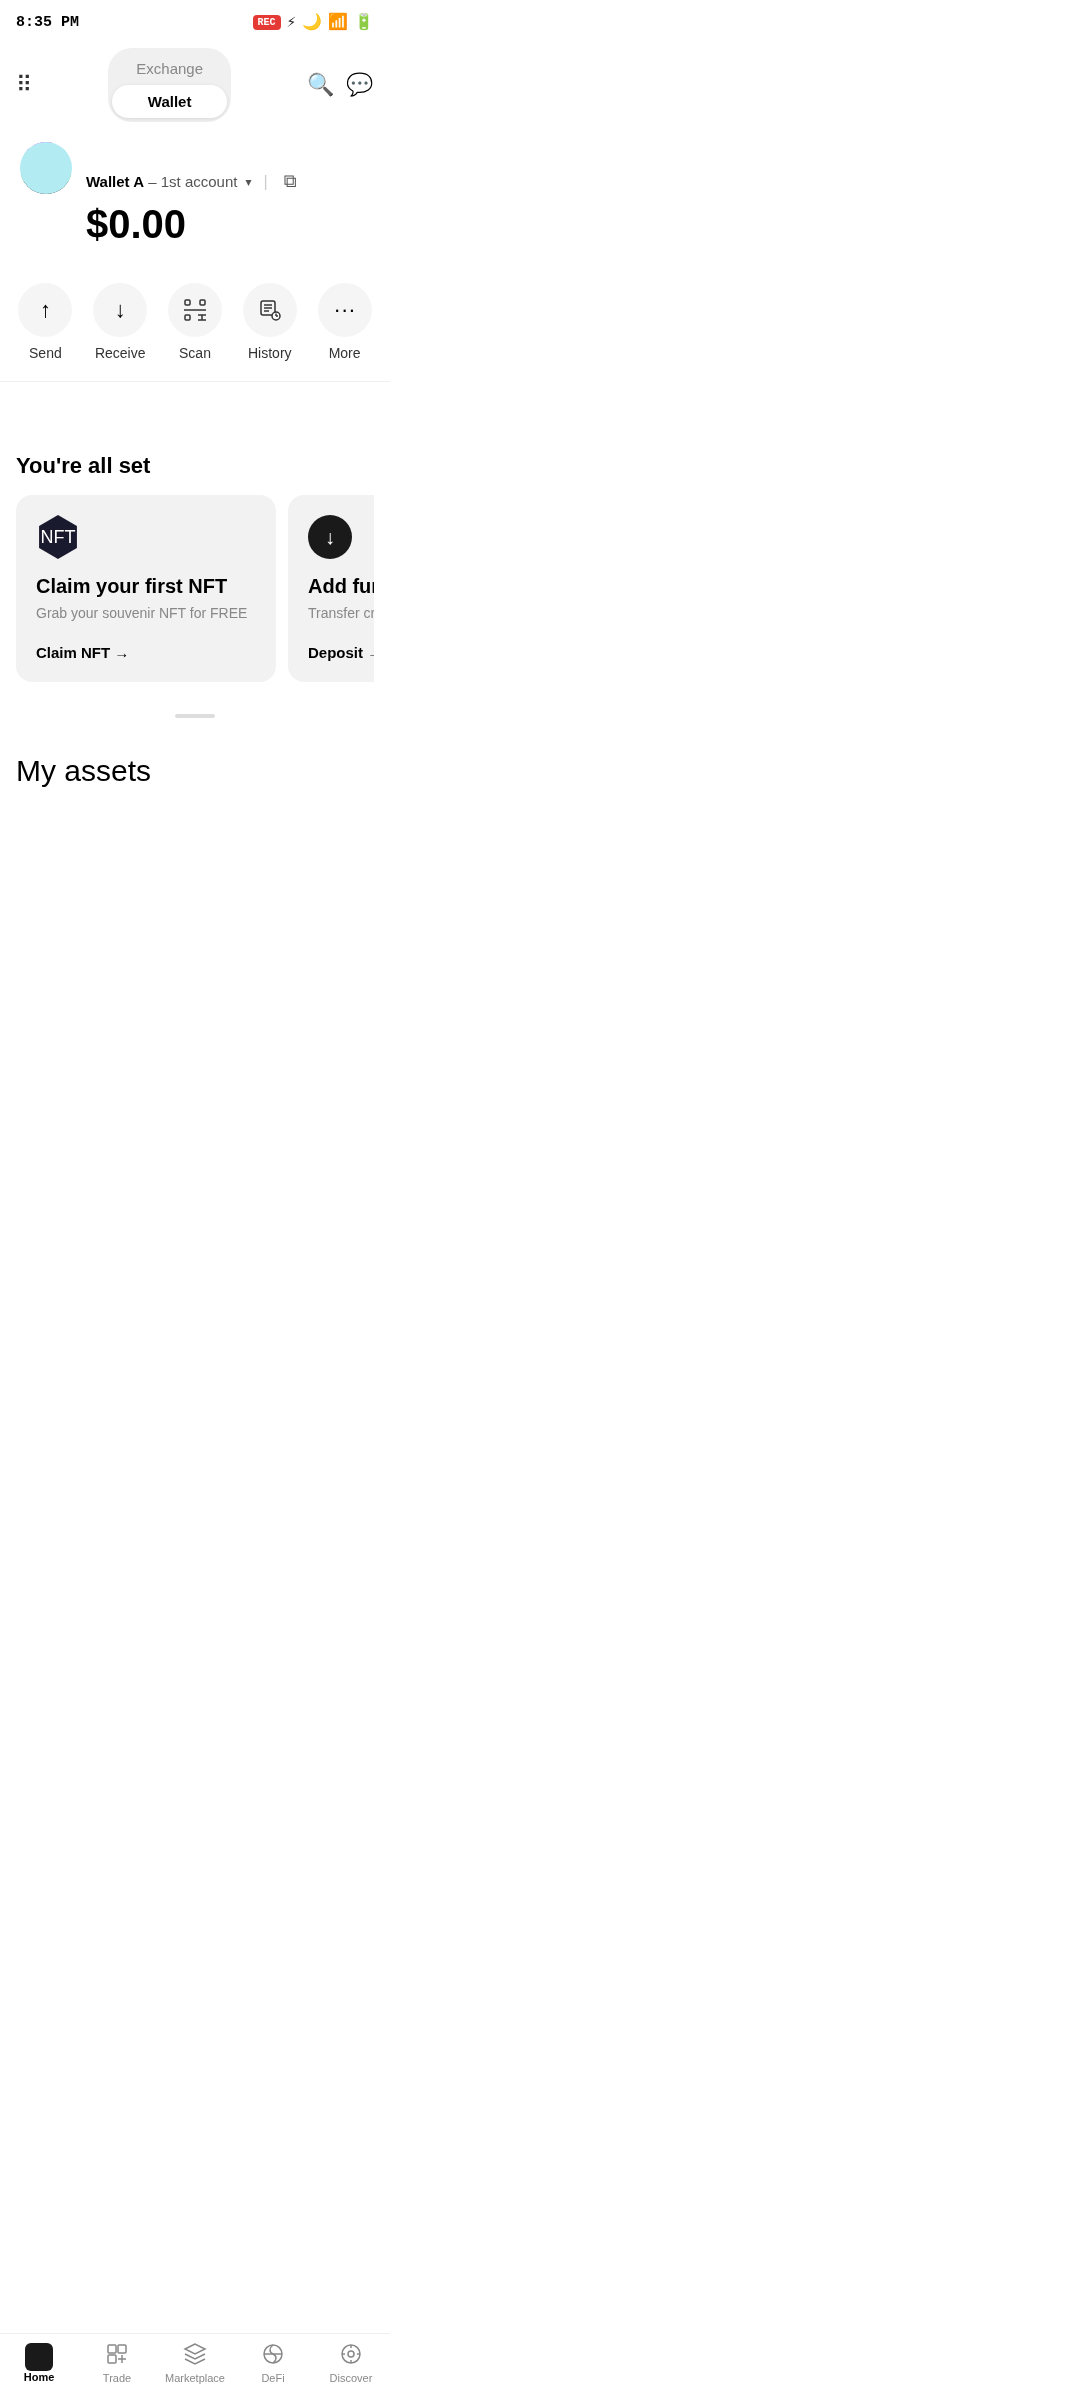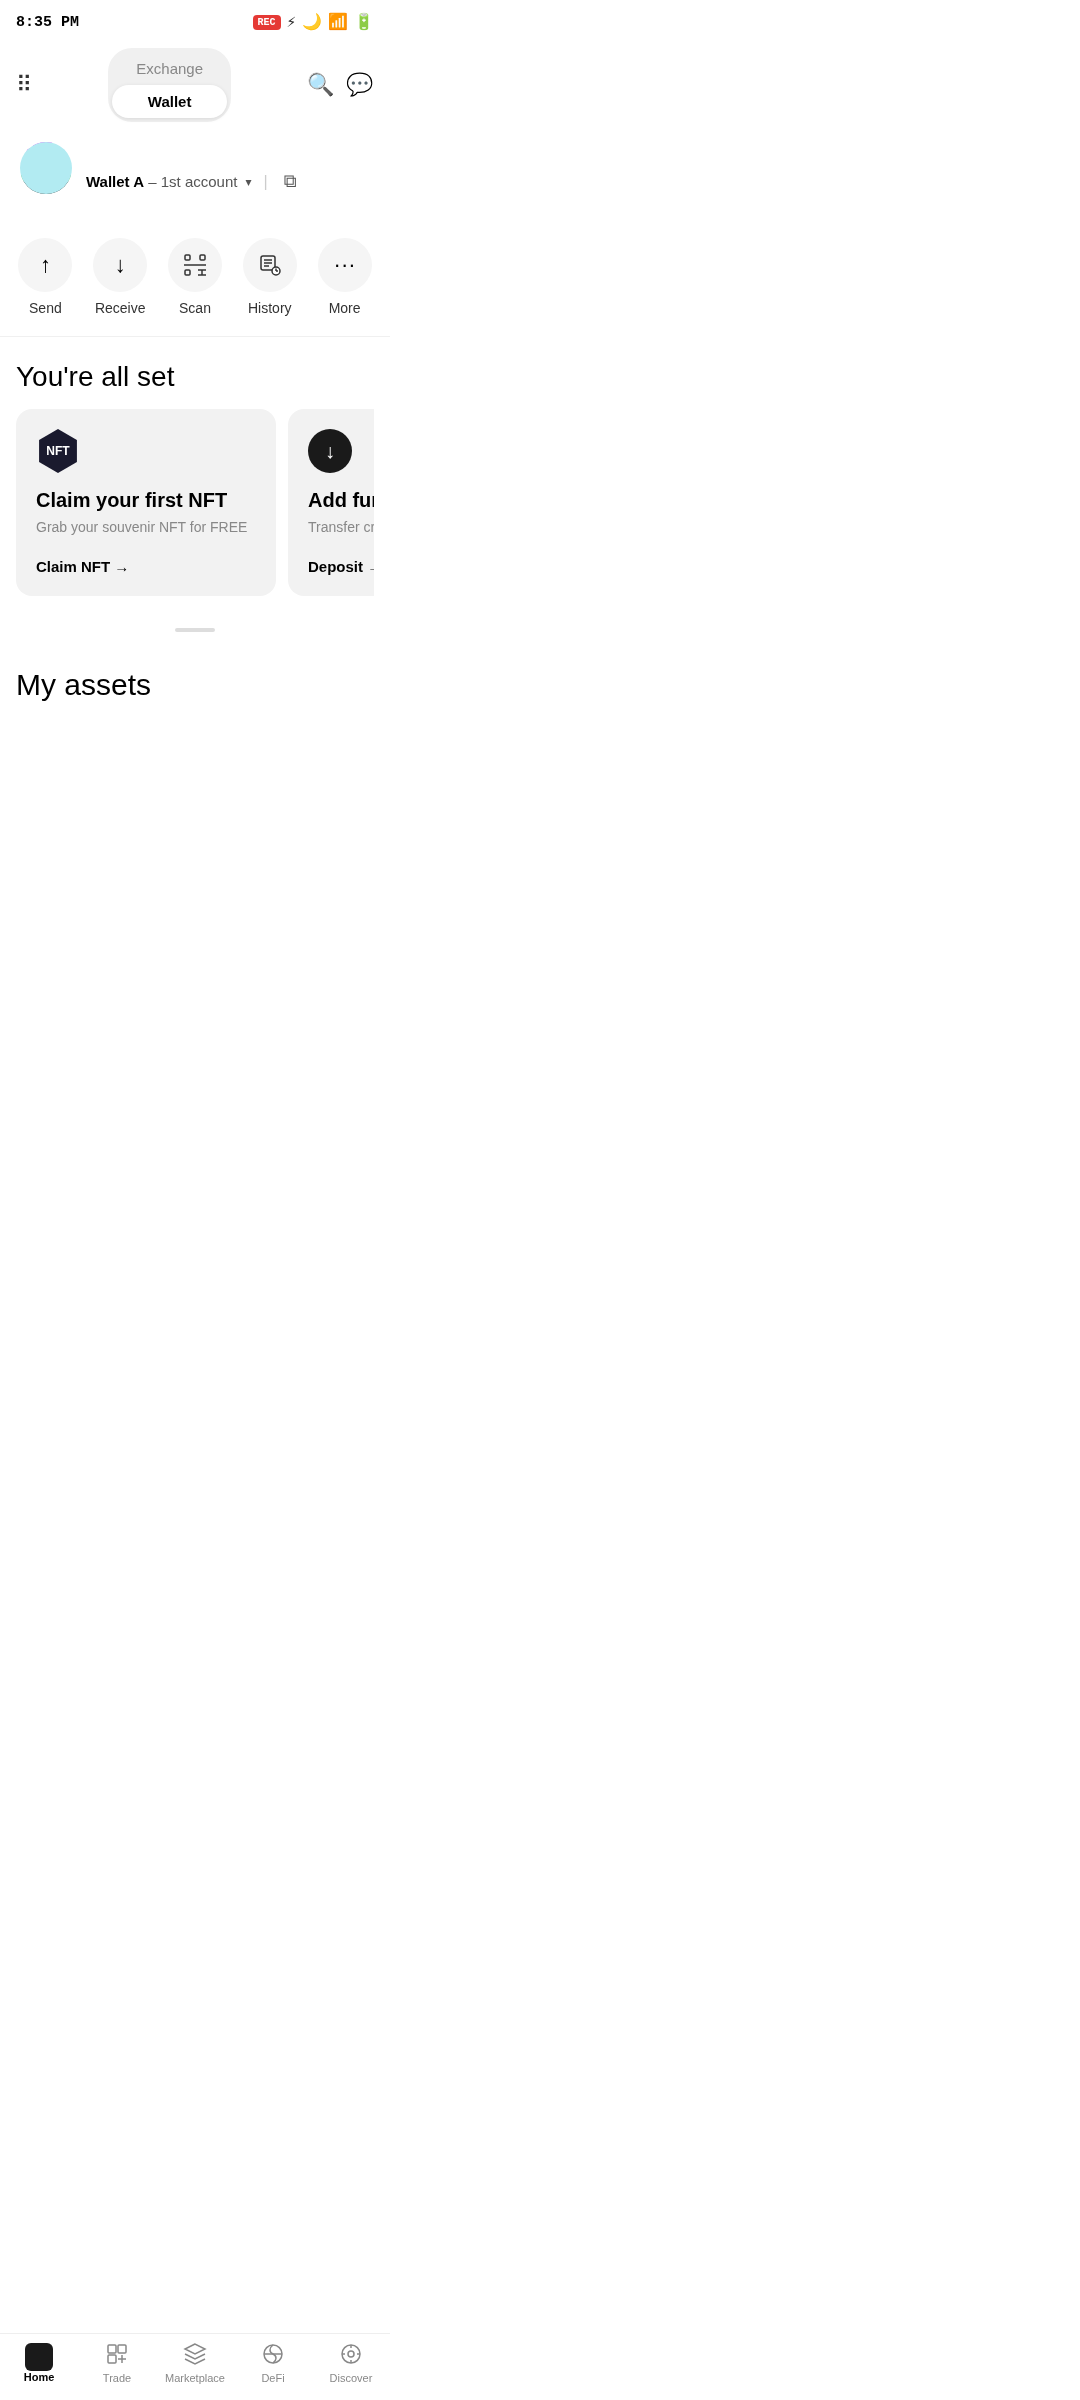--- a/index.html
+++ b/index.html
@@ -177,24 +177,25 @@
     .action-label {
       font-size: 14px;
       color: #333;
     }
 
     
     .cards-section {
       padding: 24px 16px 16px;
     }
     .section-title {
-      font-size: 28px;
-      font-weight: 400;
+      font-size: 22px;
+      font-weight: 700;
       color: #000;
       margin-bottom: 16px;
+      margin-top: 47px;
     }
     .cards-scroll {
       display: flex;
       gap: 12px;
       overflow-x: auto;
       padding-bottom: 4px;
     }
     .cards-scroll::-webkit-scrollbar { display: none; }
 
     .card {
@@ -206,22 +207,22 @@
     }
     .card-icon-hex {
       width: 44px;
       height: 44px;
       background: #1a1a2e;
       clip-path: polygon(50% 0%, 93% 25%, 93% 75%, 50% 100%, 7% 75%, 7% 25%);
       display: flex;
       align-items: center;
       justify-content: center;
       color: #fff;
-      font-size: 12px;
-      font-weight: 700;
+      font-size: 18px;
+      font-weight: 400;
       margin-bottom: 16px;
     }
     .card-icon-circle {
       width: 44px;
       height: 44px;
       background: #1a1a1a;
       border-radius: 50%;
       display: flex;
       align-items: center;
       justify-content: center;
@@ -378,20 +379,21 @@
       <div class="wallet-name-row">
         <span class="wallet-name">
           <strong>Wallet A</strong> – <span>1st account</span>
         </span>
         <span class="chevron-down">▾</span>
         <span style="color:#ccc;margin:0 4px">|</span>
         <span class="copy-icon">⧉</span>
       </div>
     </div>
   </div>
+  <div class="wallet-balance">$0.00</div>
 </div>
 
 <div class="actions-row">
   <button class="action-btn">
     <div class="action-circle">↑</div>
     <span class="action-label">Send</span>
   </button>
   <button class="action-btn">
     <div class="action-circle">↓</div>
     <span class="action-label">Receive</span>

